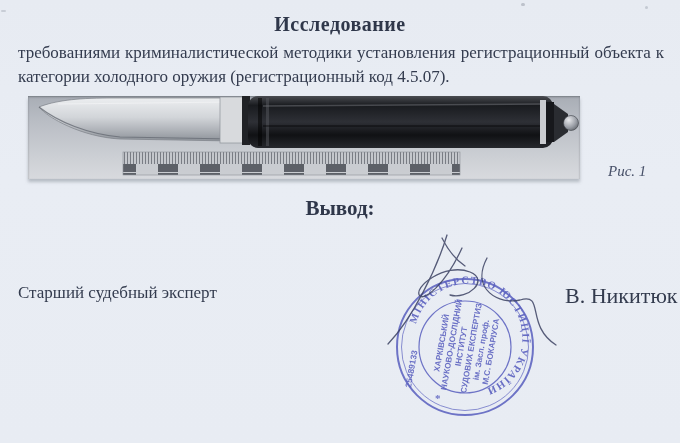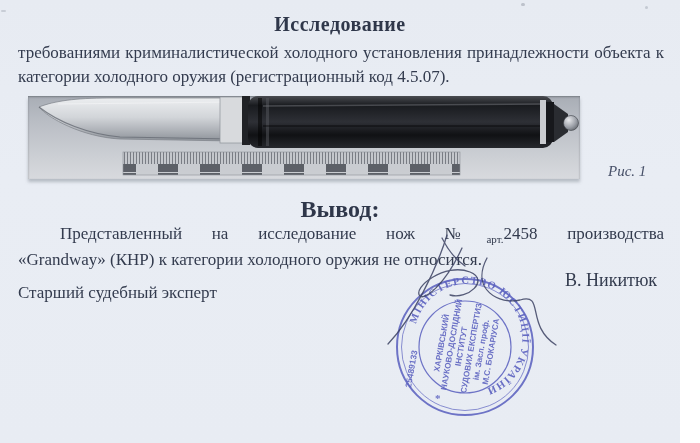--- a/index.html
+++ b/index.html
@@ -44,41 +44,41 @@
     left:28px;top:96px;width:552px;height:83px;
     background:linear-gradient(180deg,#a8adb5 0%,#b9bdc4 30%,#cdd0d5 75%,#d8dade 100%);
     box-shadow:0 3px 3px rgba(90,96,110,.35), inset 0 1px 2px rgba(40,44,52,.4);
   }
   .fig-caption{
     left:608px;top:163px;
     font-size:15px;color:#475068;font-style:italic;
   }
   .heading2{
     left:0;right:0;top:196px;
-    text-align:center;font-weight:bold;font-size:24px;color:#2f374a;
+    text-align:center;font-weight:bold;font-size:21px;color:#2f374a;
   }
   .signoff-role{left:18px;top:283px;font-size:17px;}
-  .signoff-name{left:565px;top:270px;font-size:18px;}
+  .signoff-name{left:565px;top:283px;font-size:22px;}
   .stamp{left:383px;top:266px;}
   .sig{left:330px;top:220px;pointer-events:none;}
   .speck{background:#9aa0ac;border-radius:2px;}
 </style>
 </head>
 <body>
 
 <div id="page">
 
   <div class="abs speck" style="left:521px;top:3px;width:4px;height:3px;opacity:.55;"></div>
   <div class="abs speck" style="left:645px;top:6px;width:3px;height:3px;opacity:.45;"></div>
   <div class="abs speck" style="left:1px;top:10px;width:5px;height:2px;opacity:.4;"></div>
 
   <div class="abs doc-title">Исследование</div>
 
   <div class="abs para" style="top:41px;">
-    <div class="jline">требованиями криминалистической холодного установления принадлежности объекта к</div>
+    <div class="jline">требованиями криминалистической методики установления регистрационный объекта к</div>
     <div class="nline">категории холодного оружия (регистрационный код 4.5.07).</div>
   </div>
 
   <div class="abs photo">
     <svg width="552" height="83" viewBox="0 0 552 83">
       <defs>
         <linearGradient id="bladeGrad" x1="0" y1="0" x2="0" y2="1">
           <stop offset="0" stop-color="#eceef0"></stop>
           <stop offset="0.45" stop-color="#d2d5d9"></stop>
           <stop offset="0.8" stop-color="#a8acb2"></stop>
@@ -131,24 +131,20 @@
         <path d="M526,8 L540,18 L540,36 L526,46 Z" fill="#2a2c31"></path>
         <circle cx="543" cy="27" r="7.5" fill="url(#ballGrad)" stroke="#3c4046" stroke-width="0.6"></circle>
       </g>
     </svg>
   </div>
 
   <div class="abs fig-caption">Рис. 1</div>
 
   <div class="abs heading2">Вывод:</div>
 
-  <div class="abs para" style="top:221px;">
-    <div class="jline indent" style="height:26px;line-height:26px;"><span>Представленный на исследование нож №</span><sub class="art">арт.</sub><span>2458 производства</span></div>
-    <div class="nline" style="height:26px;line-height:26px;">«Grandway» (КНР) к категории холодного оружия не относится.</div>
-  </div>
 
   <div class="abs signoff-role">Старший судебный эксперт</div>
   <div class="abs signoff-name">В. Никитюк</div>
 
   <div class="abs stamp">
     <svg width="170" height="170" viewBox="0 0 170 170">
       <g stroke="#5d63c0" fill="none" opacity="0.88">
         <circle cx="82" cy="81" r="68" stroke-width="2"></circle>
         <circle cx="82" cy="81" r="63.5" stroke-width="0.8"></circle>
         <circle cx="82" cy="81" r="46" stroke-width="1.2"></circle>

